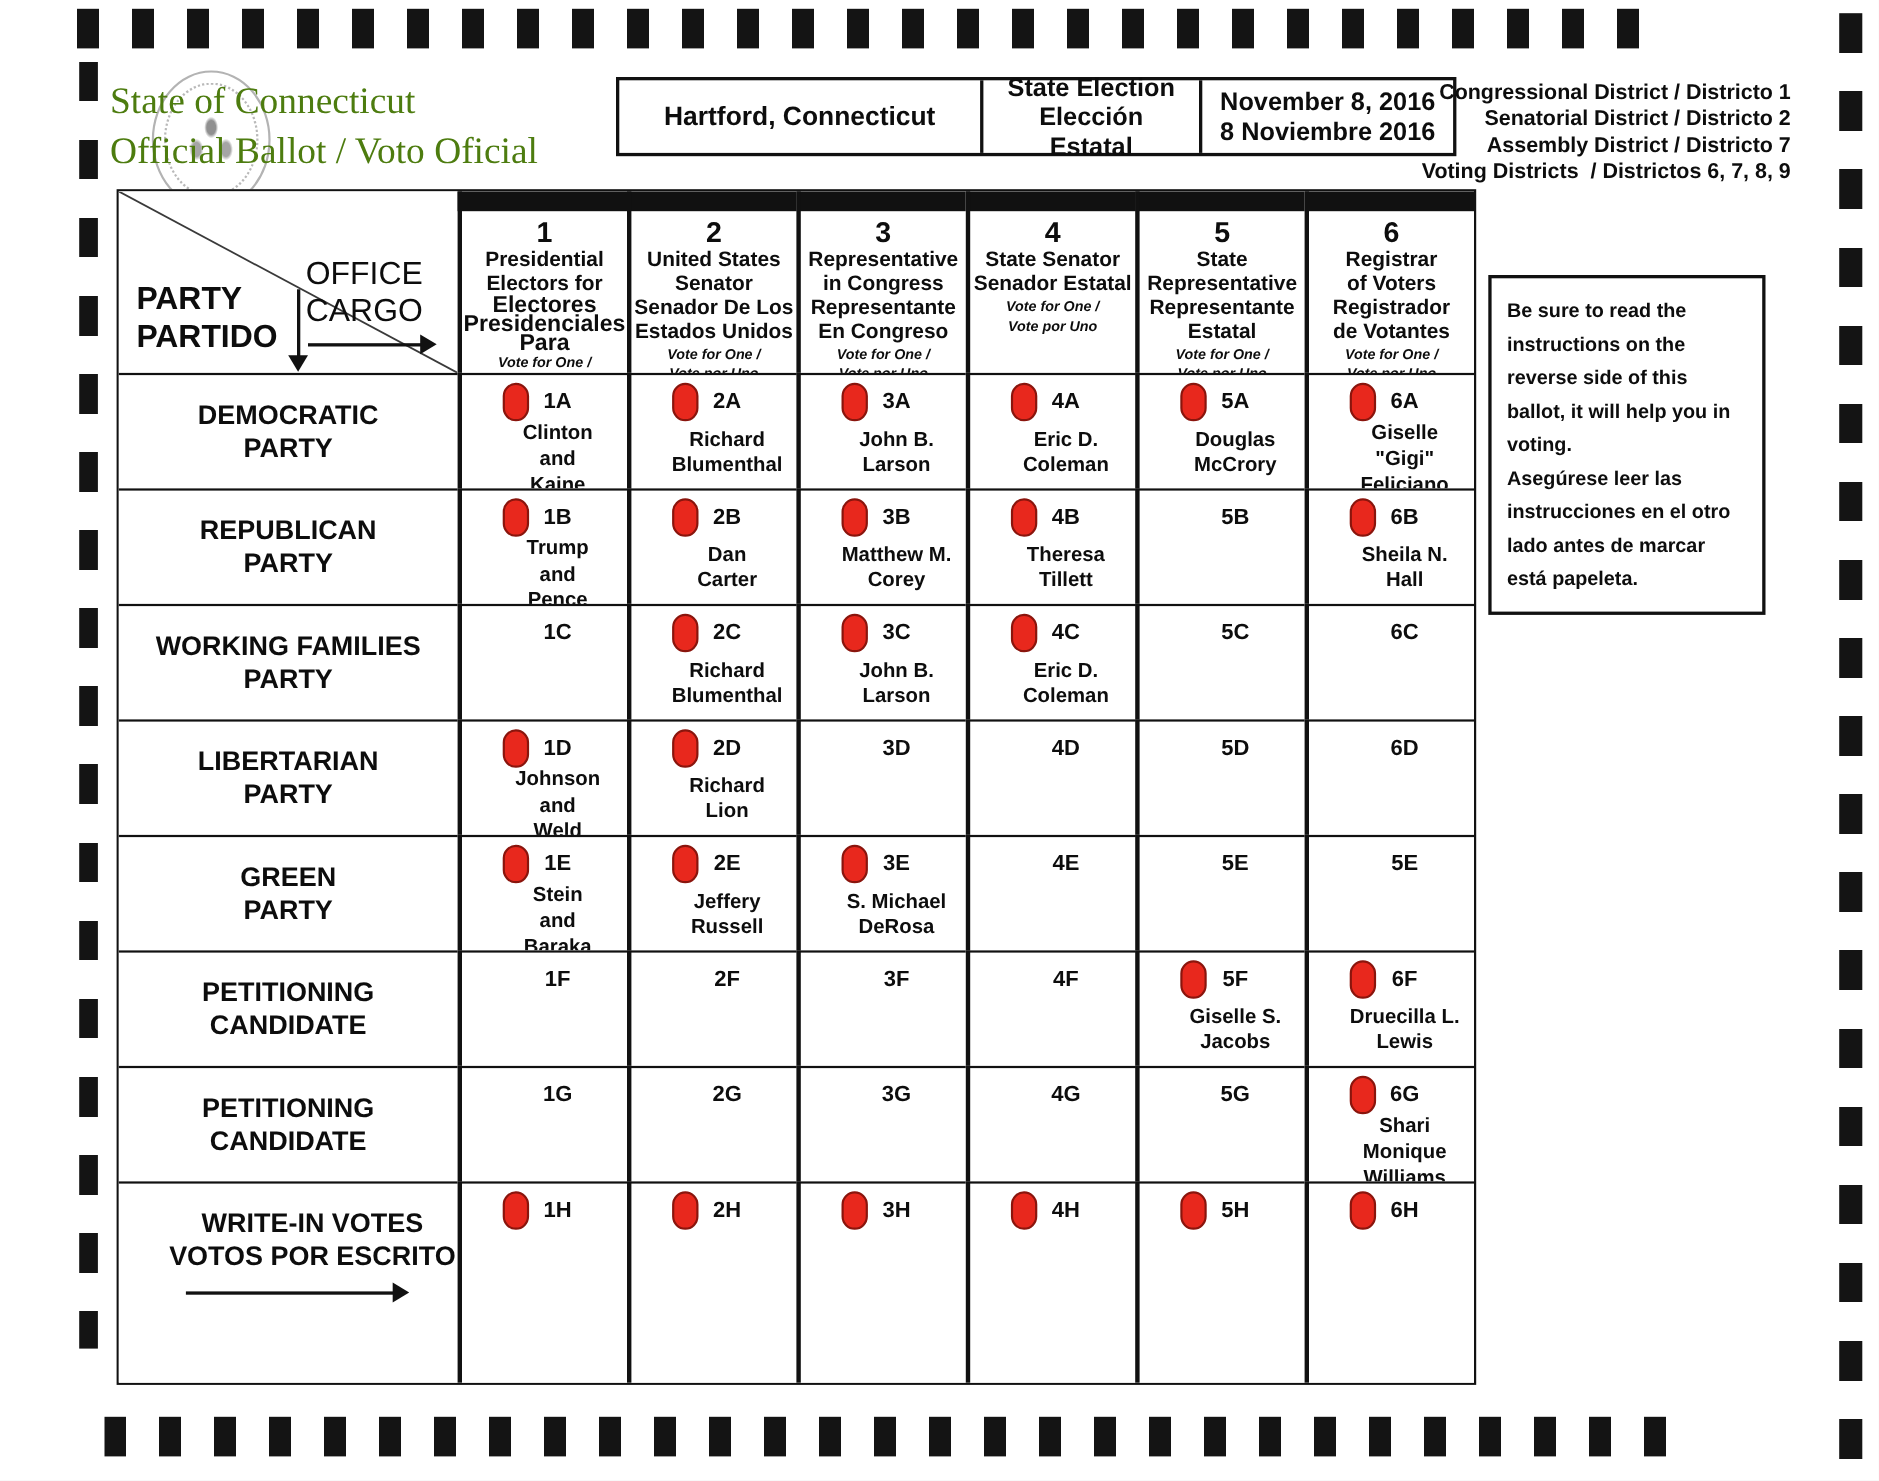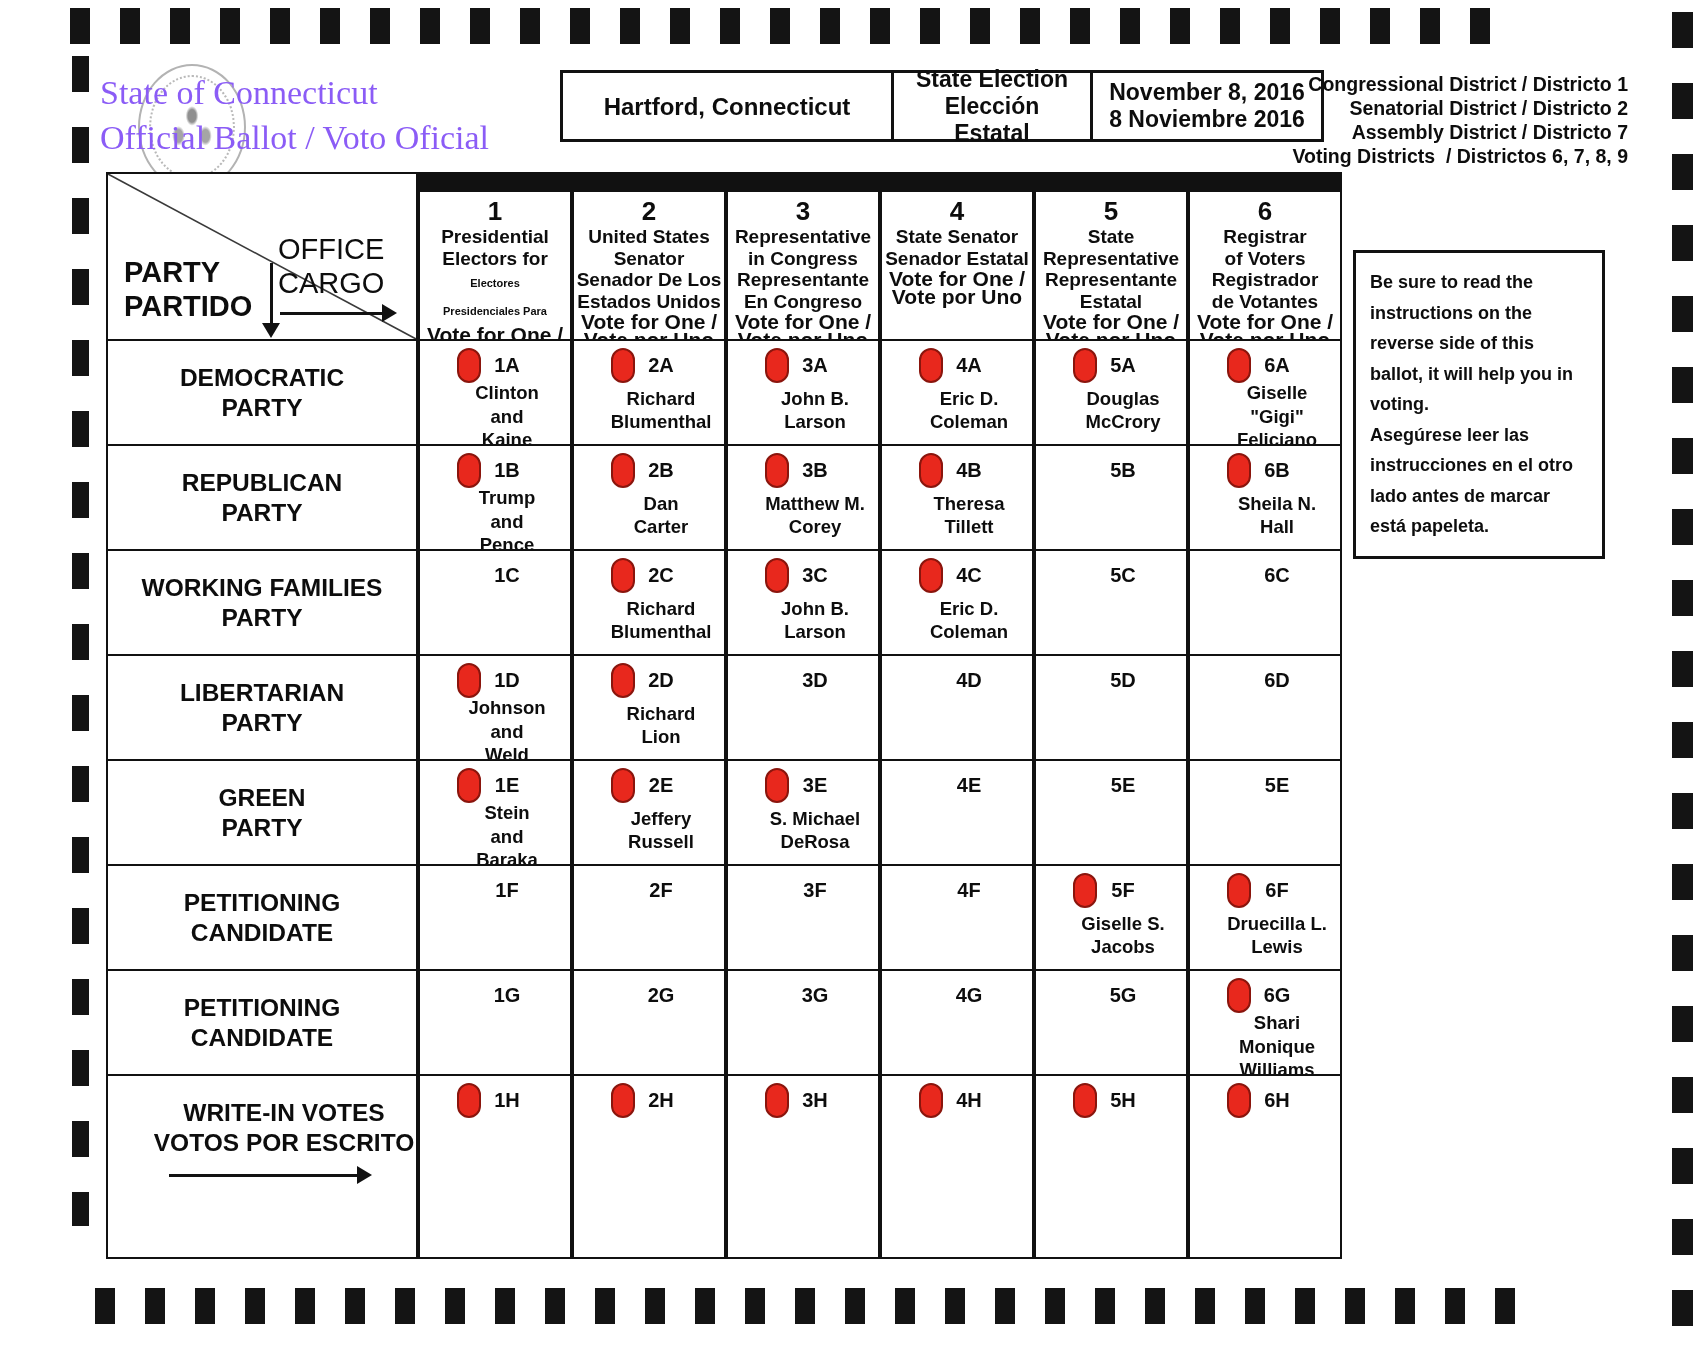--- a/index.html
+++ b/index.html
@@ -17,21 +17,21 @@
 
   
   .seal{position:absolute;left:138px;top:64px;width:104px;height:122px;border:2px solid #b3b3b3;border-radius:50%;z-index:0;}
   .seal-inner{position:absolute;inset:9px;border:2px dotted #b9b9b9;border-radius:50%;}
   .seal-core{position:absolute;inset:24px 28px;filter:blur(.6px);opacity:.75;
      background:
        radial-gradient(ellipse 9px 14px at 50% 35%, rgba(70,70,70,.8) 0 45%, transparent 70%),
        radial-gradient(ellipse 9px 14px at 22% 62%, rgba(70,70,70,.65) 0 45%, transparent 70%),
        radial-gradient(ellipse 9px 14px at 78% 62%, rgba(70,70,70,.65) 0 45%, transparent 70%);}
   .title{position:absolute;left:100px;top:70px;z-index:1;
-         font-family:"Liberation Serif",serif;font-size:34px;line-height:45px;color:#8b5cf6;}
+         font-family:"Liberation Serif",serif;font-size:34px;line-height:45px;color:#4d7c0f;}
   .hdr-boxes{position:absolute;left:560px;top:70px;height:66px;display:flex;border:3px solid #111;background:#fff;}
   .hdr-cell{display:flex;flex-direction:column;justify-content:center;text-align:center;
             font-weight:bold;font-size:23px;line-height:27px;padding:0 10px;}
   .hdr-cell + .hdr-cell{border-left:3px solid #111;}
   #town-box{width:308px;font-size:24px;}
   #election-box{width:176px;}
   #date-box{width:208px;}
   .districts{position:absolute;right:80px;top:72px;text-align:right;font-weight:bold;
              font-size:19.5px;line-height:24px;}
   .dline{white-space:pre;}
@@ -41,22 +41,22 @@
         grid-template-columns:308px repeat(6,154px);
         grid-template-rows:165px repeat(7,105px) 183px;
         border:2px solid #111;background:#fff;}
   .cell{border-left:4px solid #111;border-top:2px solid #111;box-sizing:border-box;
         overflow:hidden;position:relative;background:#fff;}
   .cell.c0{border-left:none;}
   .cell.r0{border-top:none;}
   .cell.head{border-top:18px solid #111;text-align:center;padding-top:4px;}
   .cnum{font-weight:bold;font-size:26px;line-height:30px;}
   .cen,.ces{font-weight:bold;font-size:19px;line-height:21.5px;white-space:pre-line;}
-  .ces.sm,.cen.sm{font-size:11px;line-height:28px;}
-  .cvote{font-weight:bold;font-size:21px;line-height:18px;white-space:pre-line;margin-top:1px;}
+  .ces.sm,.cen.sm{font-size:21px;line-height:17px;}
+  .cvote{font-weight:bold;font-size:13px;line-height:18px;white-space:pre-line;margin-top:1px;font-style:italic;}
 
   .corner{position:relative;}
   .diag{position:absolute;inset:0;width:100%;height:100%;}
   .office-block{position:absolute;top:24px;right:20px;text-align:left;font-weight:normal;
                 font-size:29px;line-height:34px;white-space:pre-line;}
   .party-block{position:absolute;left:16px;bottom:14px;display:flex;align-items:flex-start;gap:18px;
                font-weight:bold;font-size:29px;line-height:34px;white-space:pre-line;}
   .arrow-right{display:block;position:relative;height:3px;background:#111;width:104px;margin:12px 12px 0 2px;}
   .arrow-right:after{content:"";position:absolute;right:-13px;top:-8px;
       border-left:15px solid #111;border-top:9px solid transparent;border-bottom:9px solid transparent;}

